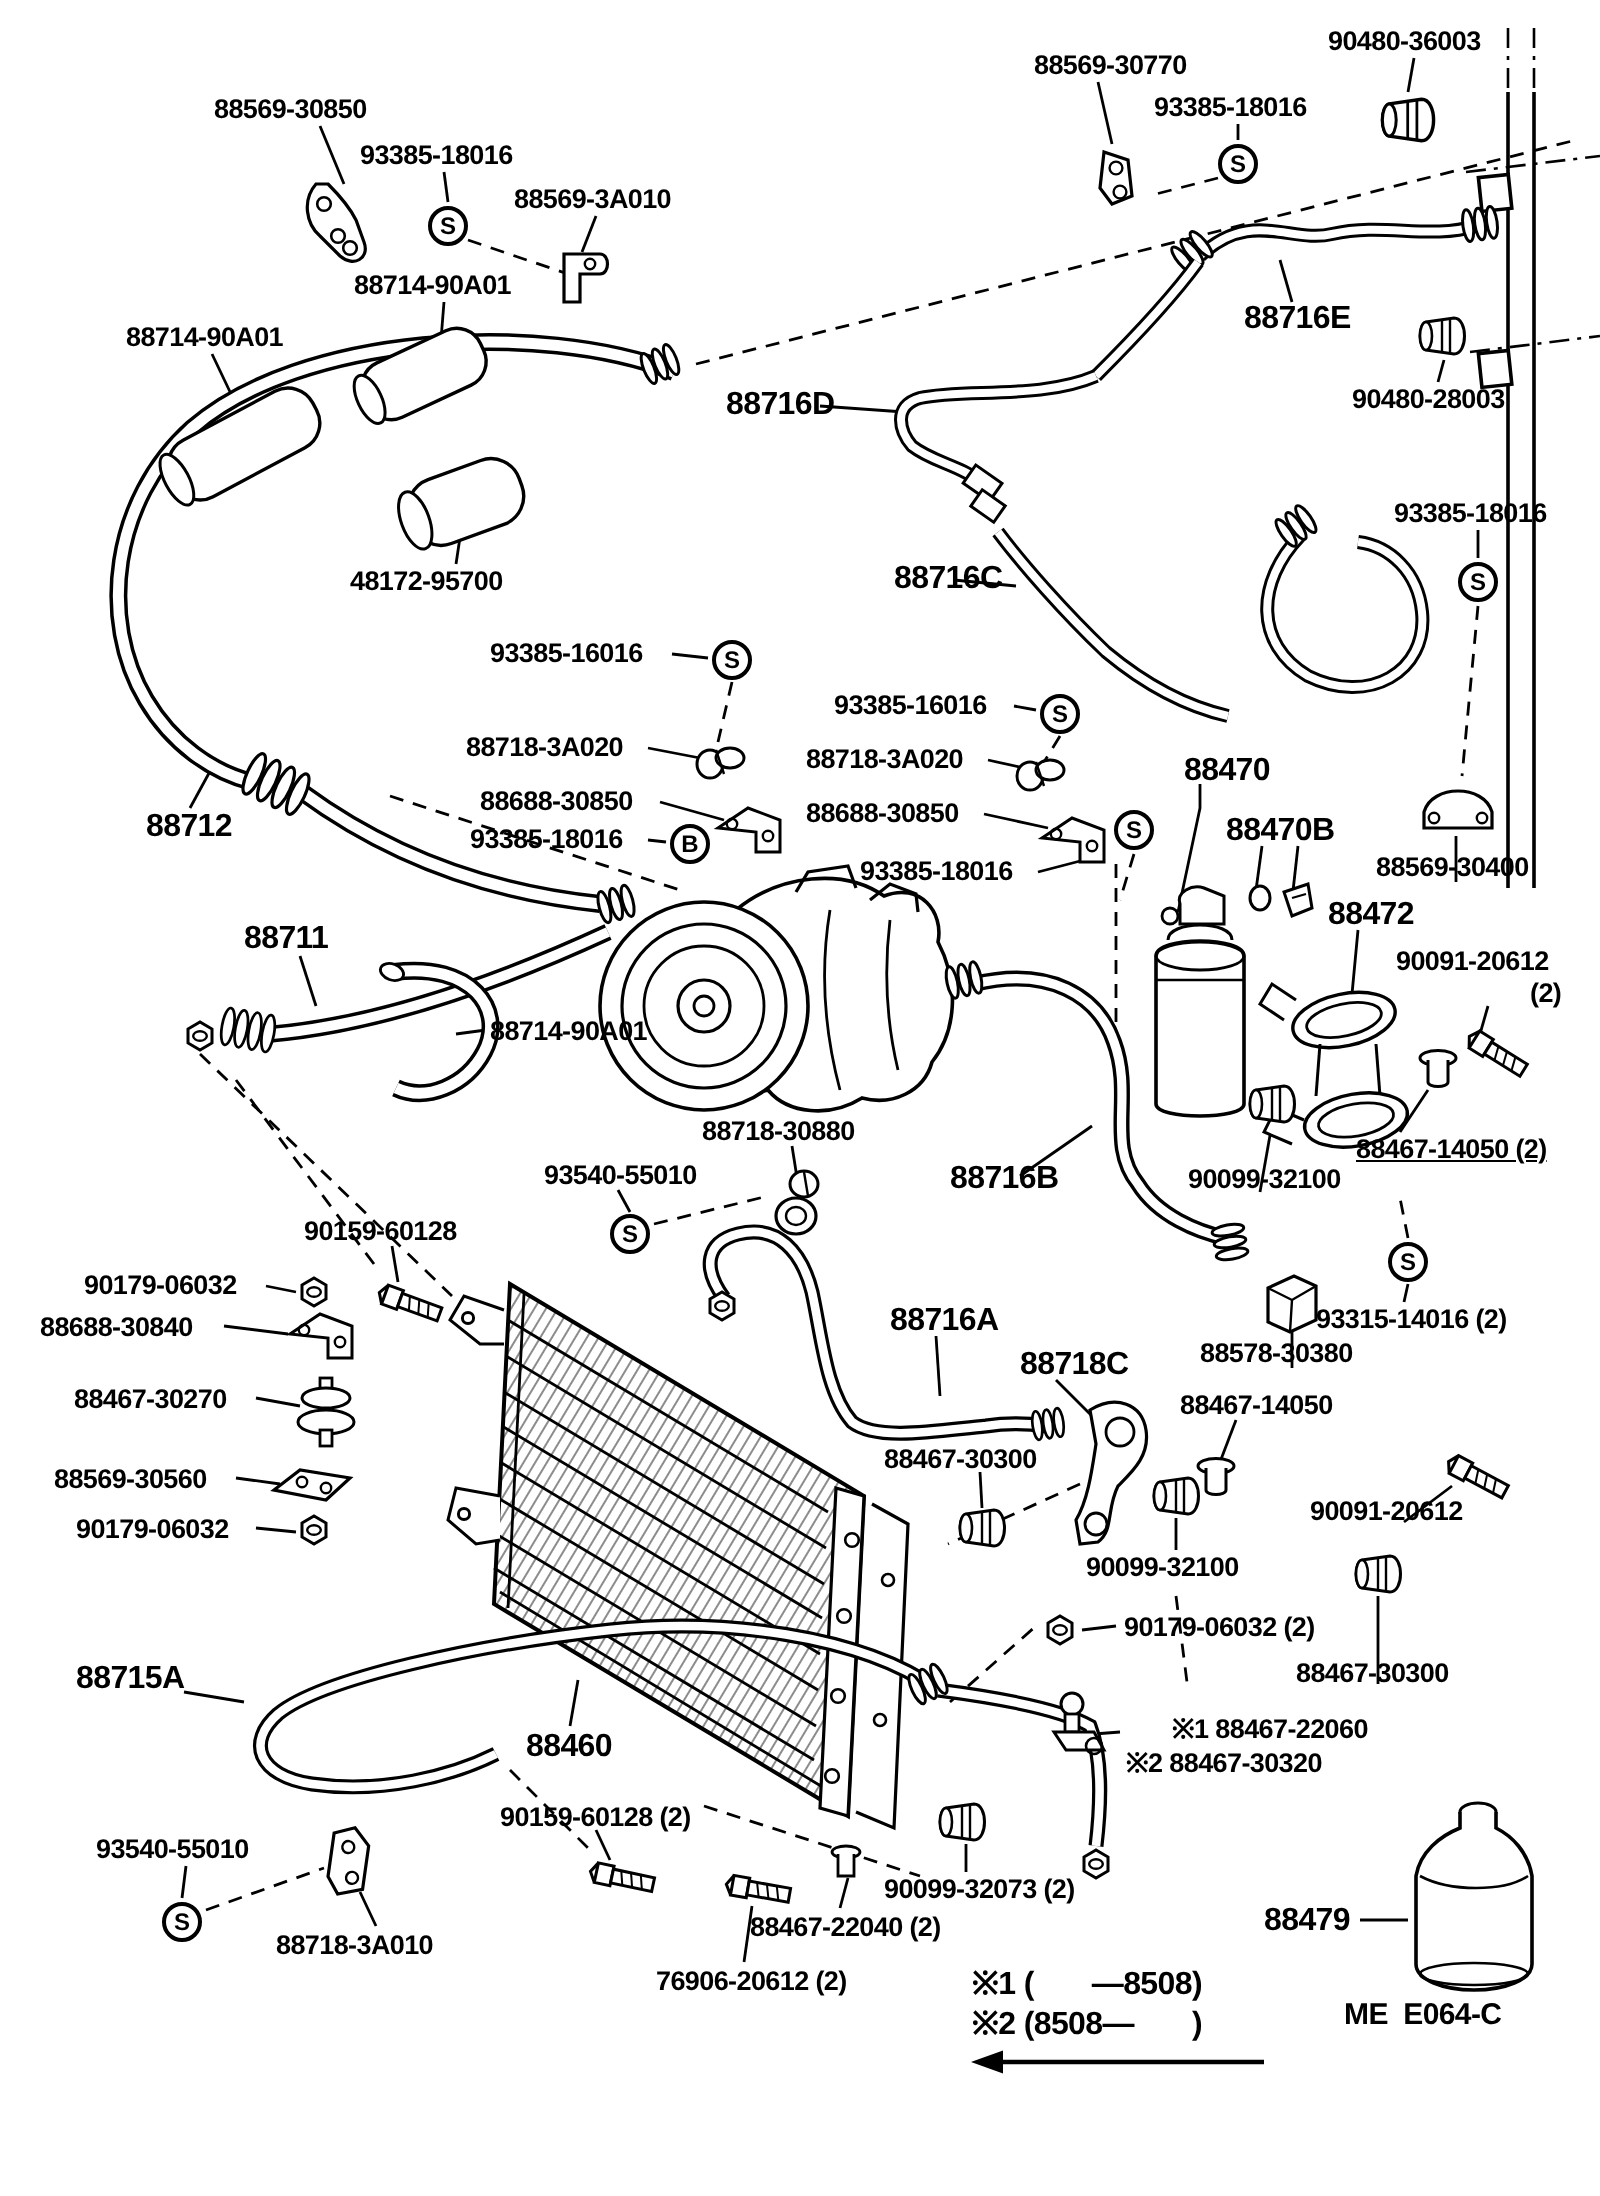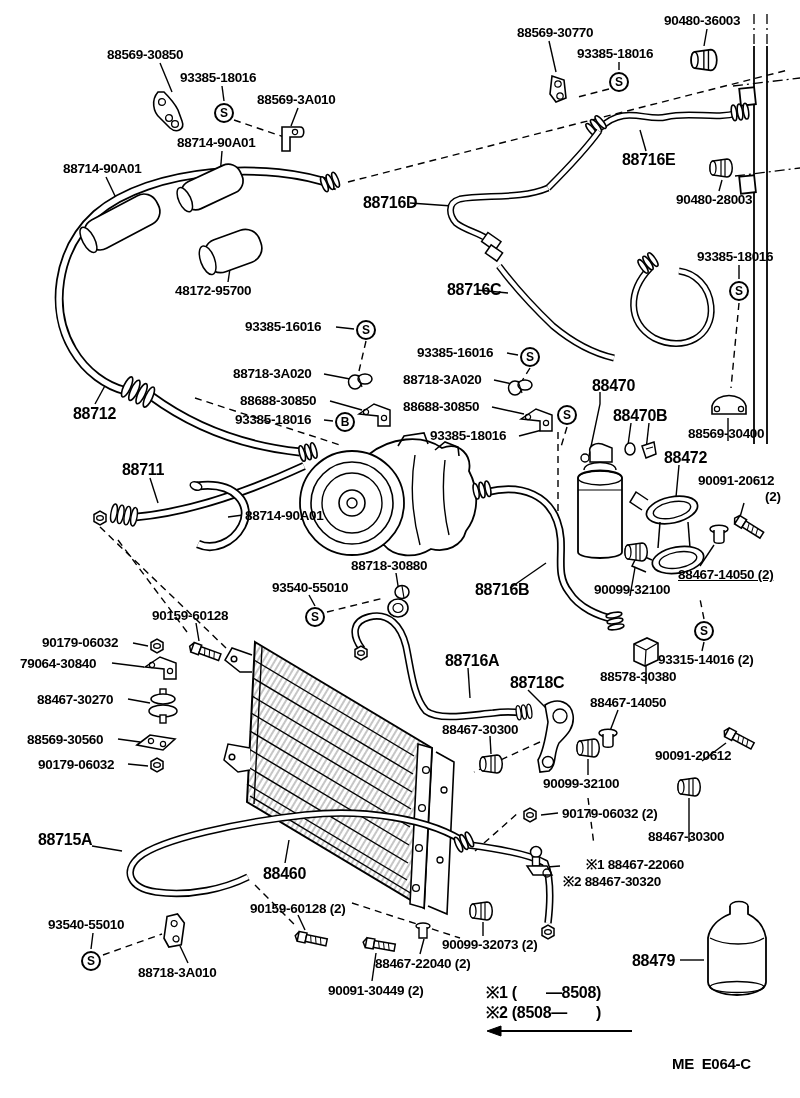--- a/index.html
+++ b/index.html
@@ -449,45 +449,45 @@
       <div class="plabel" style="left: 678px; top: 568px; text-decoration: underline;">88467-14050 (2)</div>
       <div class="plabel" style="left: 594px; top: 583px;">90099-32100</div>
       <div class="plabel lg" style="left: 122px; top: 462px;">88711</div>
       <div class="plabel" style="left: 245px; top: 509px;">88714-90A01</div>
       <div class="plabel" style="left: 351px; top: 559px;">88718-30880</div>
       <div class="plabel" style="left: 272px; top: 581px;">93540-55010</div>
       <div class="plabel lg" style="left: 475px; top: 582px;">88716B</div>
       <div class="plabel lg" style="left: 445px; top: 653px;">88716A</div>
       <div class="plabel" style="left: 152px; top: 609px;">90159-60128</div>
       <div class="plabel" style="left: 42px; top: 636px;">90179-06032</div>
-      <div class="plabel" style="left: 20px; top: 657px;">79064-30840</div>
+      <div class="plabel" style="left: 20px; top: 657px;">88688-30840</div>
       <div class="plabel" style="left: 37px; top: 693px;">88467-30270</div>
       <div class="plabel" style="left: 27px; top: 733px;">88569-30560</div>
       <div class="plabel" style="left: 38px; top: 758px;">90179-06032</div>
       <div class="plabel lg" style="left: 510px; top: 675px;">88718C</div>
       <div class="plabel" style="left: 658px; top: 653px; text-align: center;">93315-14016 (2)</div>
       <div class="plabel" style="left: 600px; top: 670px;">88578-30380</div>
       <div class="plabel" style="left: 590px; top: 696px;">88467-14050</div>
       <div class="plabel" style="left: 442px; top: 723px;">88467-30300</div>
       <div class="plabel" style="left: 655px; top: 749px;">90091-20612</div>
       <div class="plabel" style="left: 543px; top: 777px;">90099-32100</div>
       <div class="plabel" style="left: 562px; top: 807px;">90179-06032 (2)</div>
       <div class="plabel" style="left: 648px; top: 830px;">88467-30300</div>
       <div class="plabel lg" style="left: 38px; top: 832px;">88715A</div>
       <div class="plabel lg" style="left: 263px; top: 866px;">88460</div>
       <div class="plabel" style="left: 250px; top: 902px;">90159-60128 (2)</div>
       <div class="plabel" style="left: 48px; top: 918px;">93540-55010</div>
       <div class="plabel" style="left: 138px; top: 966px;">88718-3A010</div>
       <div class="plabel" style="left: 442px; top: 938px;">90099-32073 (2)</div>
       <div class="plabel" style="left: 375px; top: 957px;">88467-22040 (2)</div>
-      <div class="plabel" style="left: 328px; top: 984px;">90091-30449 (2)</div>
+      <div class="plabel" style="left: 328px; top: 984px;">76906-20612 (2)</div>
       <div class="plabel" style="left: 563px; top: 858px; margin-left: 23px;">※1 88467-22060</div>
       <div class="plabel" style="left: 563px; top: 875px;">※2 88467-30320</div>
       <div class="plabel lg" style="left: 632px; top: 953px;">88479</div>
-      <div class="plabel md" style="left: 672px; top: 1056px; text-align: center;">ME  E064-C</div>
+      <div class="plabel md" style="left: 672px; top: 1000px; text-align: center;">ME  E064-C</div>
       <div class="plabel lg" style="left: 486px; top: 985px;">※1 (       —8508)</div>
       <div class="plabel lg" style="left: 486px; top: 1005px;">※2 (8508—       )</div>
     </div>
 <div id="symbols">
       <div class="psym" style="left: 214px; top: 103px;">S</div>
       <div class="psym" style="left: 609px; top: 72px;">S</div>
       <div class="psym" style="left: 729px; top: 281px;">S</div>
       <div class="psym" style="left: 356px; top: 320px;">S</div>
       <div class="psym" style="left: 520px; top: 347px;">S</div>
       <div class="psym" style="left: 557px; top: 405px;">S</div>

